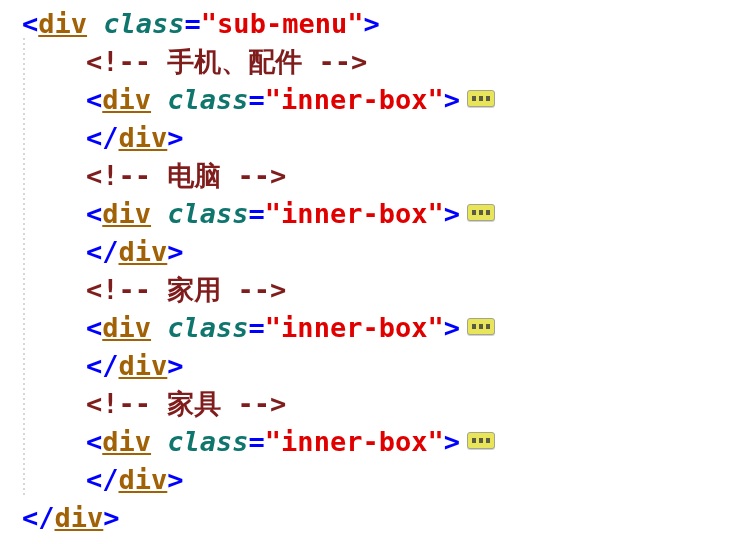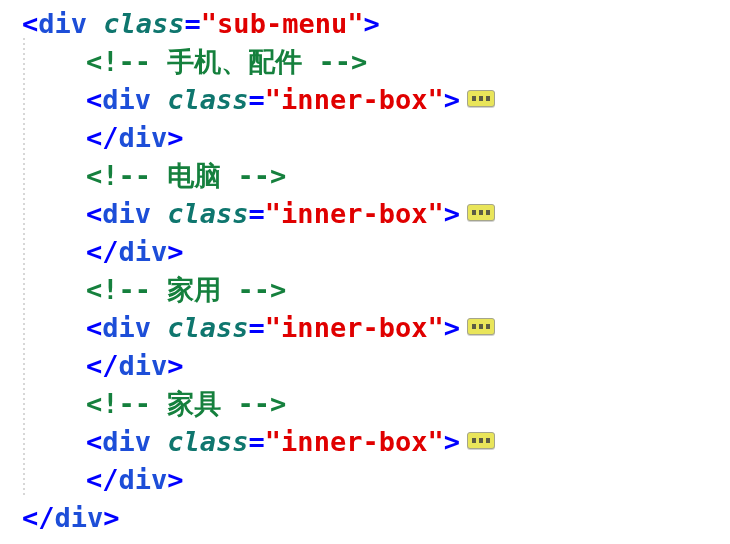--- a/index.html
+++ b/index.html
@@ -57,25 +57,25 @@
     width: 730px;
     height: 38px;
     line-height: 38px;
     white-space: pre;
     font-size: 27px;
     font-weight: bold;
     overflow: hidden;
   }
 
   .tok-punct   { color: #0000ff; }
-  .tok-tag     { color: #1d4ed8; }
+  .tok-tag     { color: #a16207; text-decoration: underline; }
   .tok-attr    { color: #0f766e; font-style: italic; font-weight: bold; }
   .tok-eq      { color: #0000ff; }
   .tok-string  { color: #e00000; font-weight: bold; }
-  .tok-comment { color: #15803d; font-weight: bold; }
+  .tok-comment { color: #7f1d1d; font-weight: bold; }
 
   
   .fold-marker {
     display: inline-block;
     position: relative;
     top: -3px;
     width: 28px;
     height: 17px;
     vertical-align: middle;
     border: 1px solid #a5a58c;

